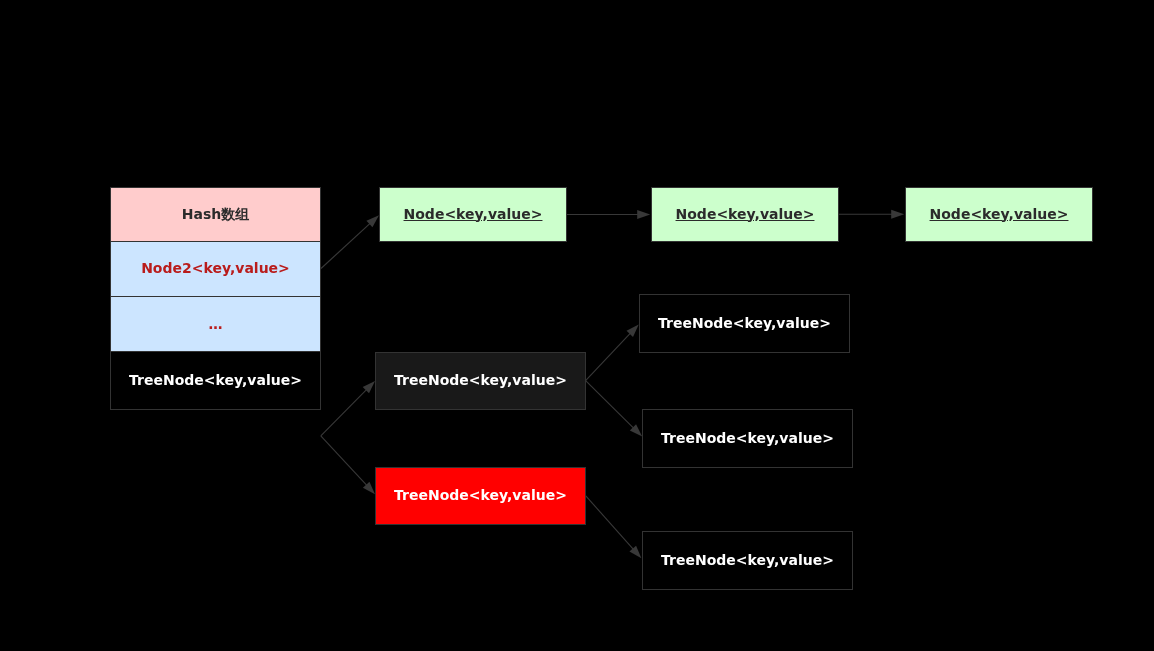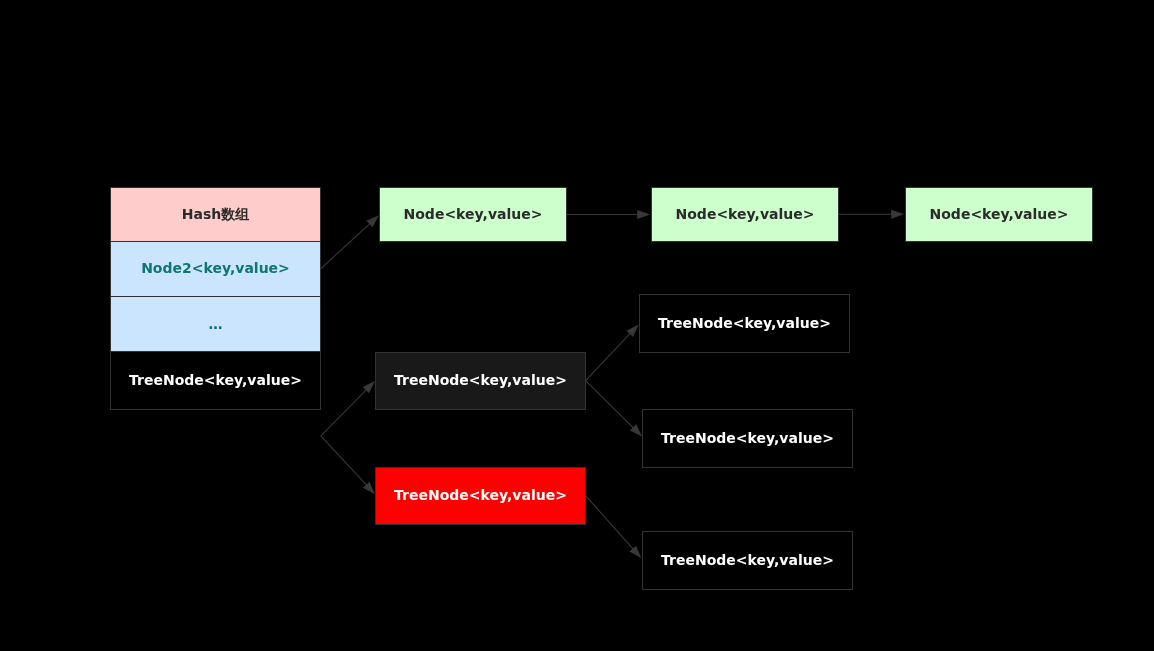--- a/index.html
+++ b/index.html
@@ -21,22 +21,22 @@
 
   
   #hash-array{position:absolute;left:110px;top:187px;width:211px;}
   #hash-array .box{position:relative;left:0;top:0;width:211px;}
   #hash-array .box + .box{margin-top:-1px;height:56px;}
   #hash-array .box + .box.cell-h58{height:59px;}
   #hash-array-ellipsis{padding-bottom:0;}
   .cell-h55{height:55px;}
   .cell-h58{height:58px;}
   .fill-pink{background:#ffcccc;color:#2b2b2b;}
-  .fill-green{background:#ccffcc;color:#2b2b2b;}
-  .fill-blue{background:#cce5ff;color:#0f766e;}
+  .fill-green{background:#ccffcc;color:#2b2b2b;text-decoration:underline;}
+  .fill-blue{background:#cce5ff;color:#b91c1c;}
   .fill-black{background:#000000;color:#ffffff;}
   .fill-dark{background:#191919;color:#ffffff;}
   .fill-red{background:#ff0000;color:#ffffff;}
 
   
   #node-chain-1{left:379px;top:187px;width:188px;height:55px;}
   #node-chain-2{left:651px;top:187px;width:188px;height:55px;}
   #node-chain-3{left:905px;top:187px;width:188px;height:55px;}
   #treenode-root-dark{left:375px;top:352px;width:211px;height:58px;}
   #treenode-root-red{left:375px;top:467px;width:211px;height:58px;}

